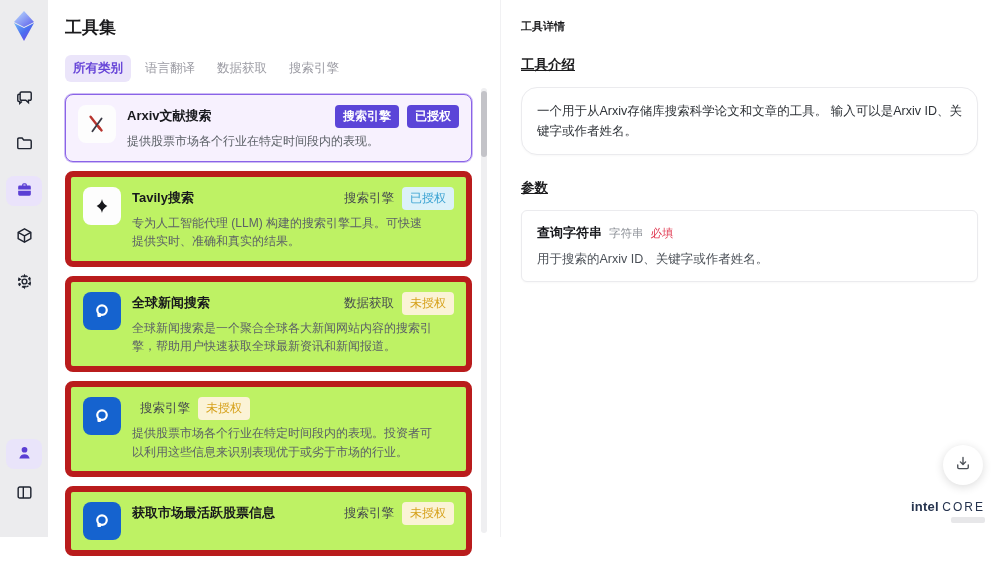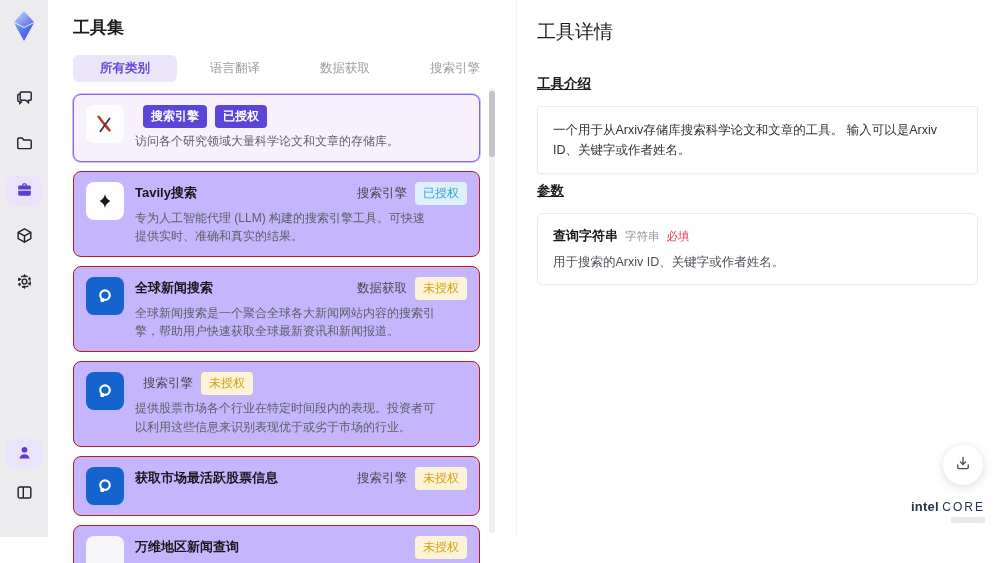--- a/index.html
+++ b/index.html
@@ -1,58 +1,58 @@
 <!DOCTYPE html>
 <html><head>
 <meta charset="utf-8">
 <style>
   * { margin:0; padding:0; box-sizing:border-box; }
   html,body { width:1000px; height:563px; overflow:hidden; }
   body { font-family:"Liberation Sans","DejaVu Sans",sans-serif; background:#fff; color:#1c1c1e; }
-  .app { display:flex; width:1000px; height:537px;gap:8px; }
+  .app { display:flex; width:1000px; height:537px; }
 
   
   .rail { width:48px; background:#ececee; display:flex; flex-direction:column; align-items:center; padding:10px 0 12px; flex-shrink:0; }
   .logo { width:32px; height:32px; margin-bottom:42px; }
   .rail-item { width:36px; height:30px; border-radius:8px; display:flex; align-items:center; justify-content:center; margin-bottom:16px; cursor:pointer; color:#1f2430; }
   .rail-item svg { width:19px; height:19px; }
   .rail-item.active { background:#eae3fb; color:#5b3fd4; }
   .rail-spacer { flex:1; }
   .rail-item.avatar { background:#e9e4fa; color:#5b3fd4; margin-bottom:10px; }
 
   
   .list-panel { width:452px; flex-shrink:0; padding:16px 0 0 17px; position:relative; }
   .page-title { font-size:17px; font-weight:bold; margin-bottom:16px; }
   .tabs { display:flex; align-items:center; gap:6px; margin-bottom:12px; }
-  .tab { font-size:12.5px; color:#9b9ba3; padding:5px 27px; border-radius:6px; cursor:pointer; white-space:nowrap; }
+  .tab { font-size:12.5px; color:#9b9ba3; padding:5px 8px; border-radius:6px; cursor:pointer; white-space:nowrap; }
   .tab.active { background:#ebe5fa; color:#6846d8; font-weight:bold; }
   .cards { padding-right:28px; }
-  .card { display:flex; align-items:flex-start; background:#c4b5fd; border:1px solid #b91c1c; border-radius:8px; padding:10px 12px; margin-bottom:9px; cursor:pointer; }
+  .card { display:flex; align-items:flex-start; background:#bef264; border:6px solid #b91c1c; border-radius:8px; padding:10px 12px; margin-bottom:9px; cursor:pointer; }
   .card.selected { background:#f7f1fe; border:1px solid #8a63e8; box-shadow:0 0 0 1px #cdbcf4; }
   .tool-icon { width:38px; height:38px; border-radius:8px; flex-shrink:0; margin-right:11px; display:flex; align-items:center; justify-content:center; background:#f6f6f8; }
   .tool-icon.white { background:#fdfdfd; }
   .tool-icon.blue { background:#1563cf; }
   .tool-body { flex:1; min-width:0; }
   .tool-head { display:flex; align-items:flex-start; }
   .tool-name { font-size:13px; font-weight:bold; color:#17181c; flex:1; padding-top:2px; }
   .tool-meta { display:flex; align-items:center; gap:8px; flex-shrink:0; margin-left:8px; }
   .cat-text { font-size:12.5px; color:#45494f; }
   .chip { font-size:12px; padding:3px 8px; border-radius:4px; white-space:nowrap; }
   .chip.solid { background:#5b45d8; color:#fff; font-weight:bold; }
   .chip.ok { background:#dcf1f9; color:#3aa2d2; }
   .chip.no { background:#fbf3d6; color:#d6a11c; }
   .tool-desc { font-size:12px; color:#5c6167; line-height:1.55; margin-top:4px; max-width:300px; }
   .scrollbar { position:absolute; right:13px; top:88px; bottom:4px; width:6px; border-radius:3px; background:#efeff1; }
   .scroll-thumb { position:absolute; top:3px; left:0; width:6px; height:66px; border-radius:3px; background:#c3c3c8; }
 
   
   .details { flex:1; border-left:1px solid #f1f1f3; padding:19px 22px 0 20px; position:relative; }
-  .details-title { font-size:19px; font-weight:normal; margin-bottom:30px; }
+  .details-title { font-size:11px; font-weight:bold; margin-bottom:22px; }
   .section-h { font-size:13.5px; font-weight:bold; margin-bottom:13px;text-decoration:underline; }
-  .info-box { border:1px solid #ebebee; border-radius:2px; background:#fff; box-shadow:0 1px 2px rgba(0,0,0,.03); padding:13px 15px; font-size:12.5px; color:#2f3338; line-height:1.6; margin-bottom:8px; }
+  .info-box { border:1px solid #ebebee; border-radius:16px; background:#fff; box-shadow:0 1px 2px rgba(0,0,0,.03); padding:13px 15px; font-size:12.5px; color:#2f3338; line-height:1.6; margin-bottom:24px; }
   .param-box { border:1px solid #ebebee; border-radius:6px; background:#fff; box-shadow:0 1px 2px rgba(0,0,0,.03); padding:13px 15px; }
   .param-head { display:flex; align-items:baseline; gap:7px; margin-bottom:9px; }
   .param-name { font-size:13px; font-weight:bold; color:#17181c; }
   .param-type { font-size:11.5px; color:#8e9298; }
   .param-req { font-size:11.5px; color:#e13a52; }
   .param-desc { font-size:12.5px; color:#4b5057; }
 
   
   .fab { position:absolute; right:17px; bottom:52px; width:40px; height:40px; border-radius:50%; background:#fff; box-shadow:0 2px 10px rgba(0,0,0,.14); display:flex; align-items:center; justify-content:center; color:#4a4f56; cursor:pointer; }
   .brand { position:absolute; right:15px; bottom:14px; text-align:right; color:#25334e; }
@@ -166,26 +166,27 @@
       <div class="card selected">
         <div class="tool-icon white">
           <svg viewBox="0 0 24 24" width="22" height="22">
             <path d="M5 4l10 13" stroke="#b8352f" stroke-width="2.6" stroke-linecap="round" fill="none"></path>
             <path d="M17 6 7 20" stroke="#3b3b46" stroke-width="2" stroke-linecap="round" fill="none"></path>
             <path d="M13.5 14.5 17 19" stroke="#b8352f" stroke-width="2.6" stroke-linecap="round" fill="none"></path>
           </svg>
         </div>
         <div class="tool-body">
           <div class="tool-head">
+            <div class="tool-name">Arxiv文献搜索</div>
             <div class="tool-meta">
               <span class="chip solid">搜索引擎</span>
               <span class="chip solid">已授权</span>
             </div>
           </div>
-          <div class="tool-desc">访问各个研究领域大量科学论文和文章的存储库。</div>
+          <div class="tool-desc">提供股票市场各个行业在特定时间段内的表现。</div>
         </div>
       </div>
 
       <div class="card">
         <div class="tool-icon white">
           <svg viewBox="0 0 24 24" width="20" height="20" fill="#17181c">
             <path d="M12 3.5c.7 3.8 2 5.7 6.5 8.5-4.5 2.8-5.8 4.7-6.5 8.5-.7-3.8-2-5.7-6.5-8.5 4.5-2.8 5.8-4.7 6.5-8.5z"></path>
           </svg>
         </div>
         <div class="tool-body">

